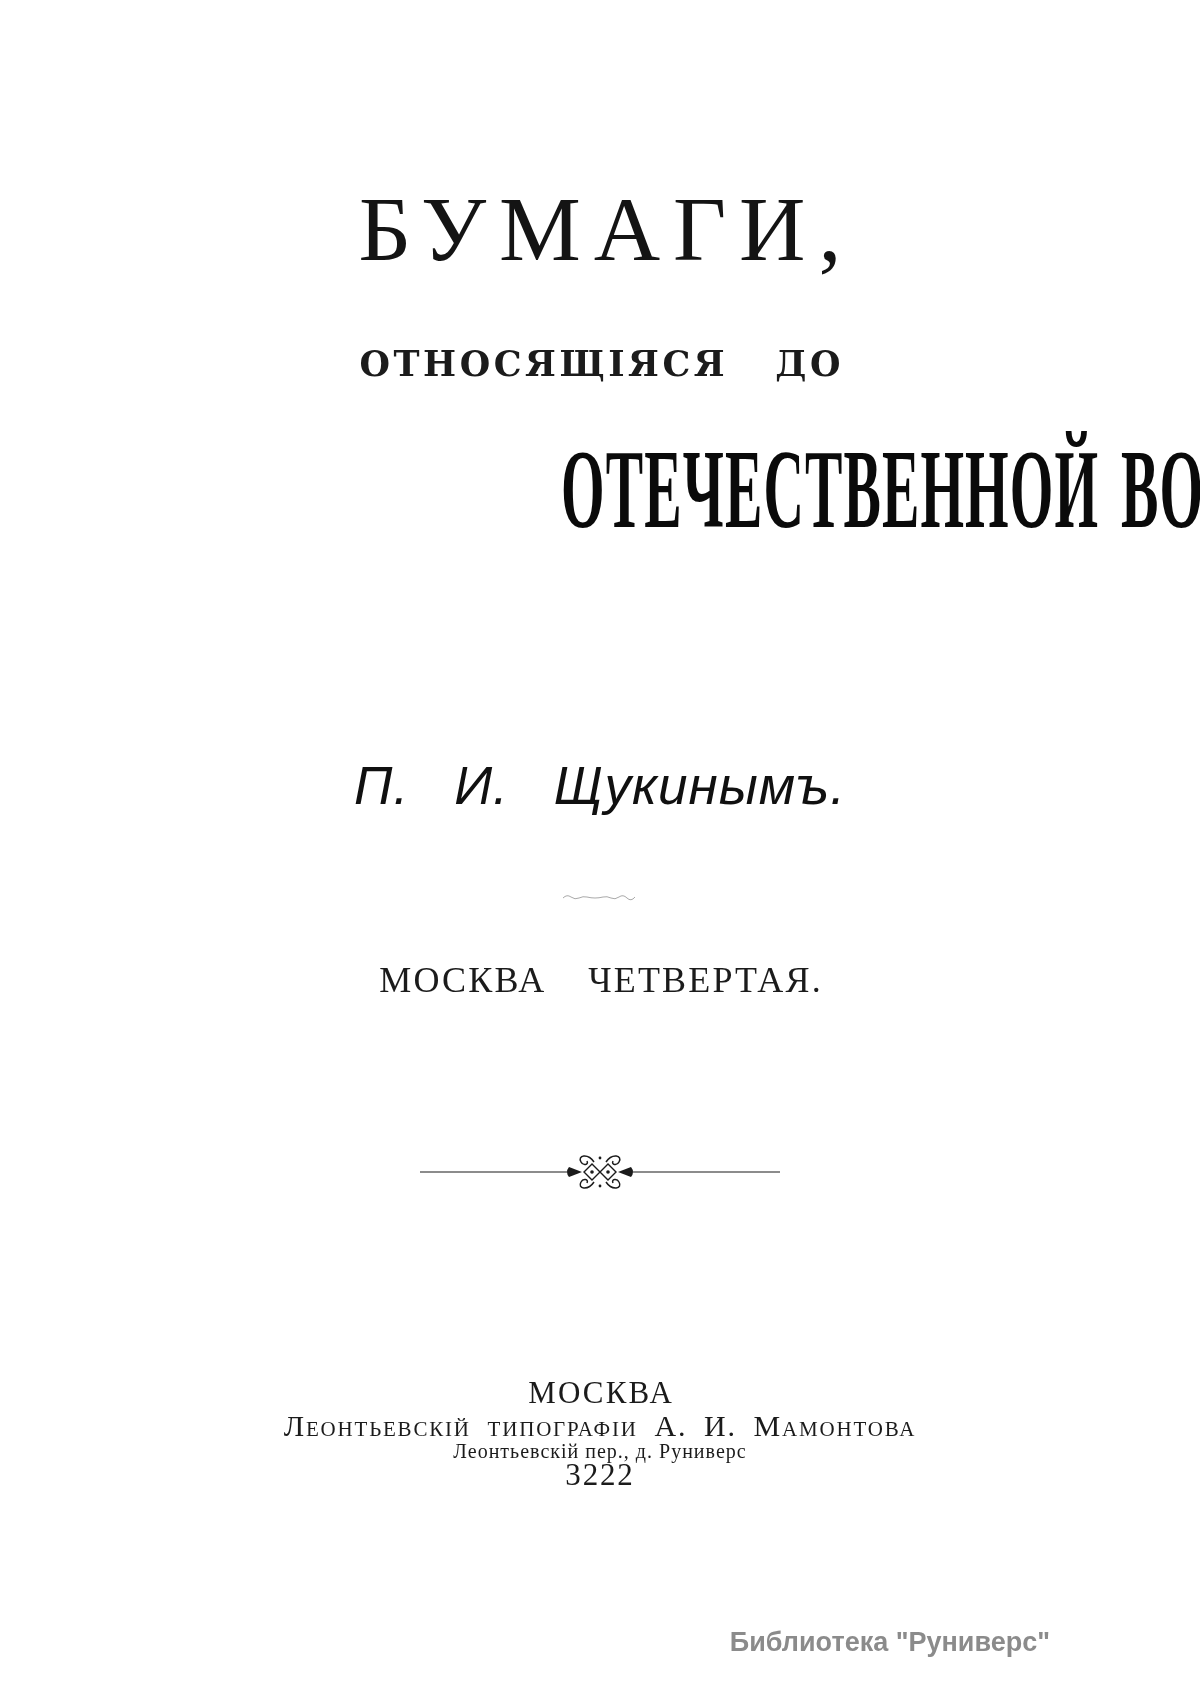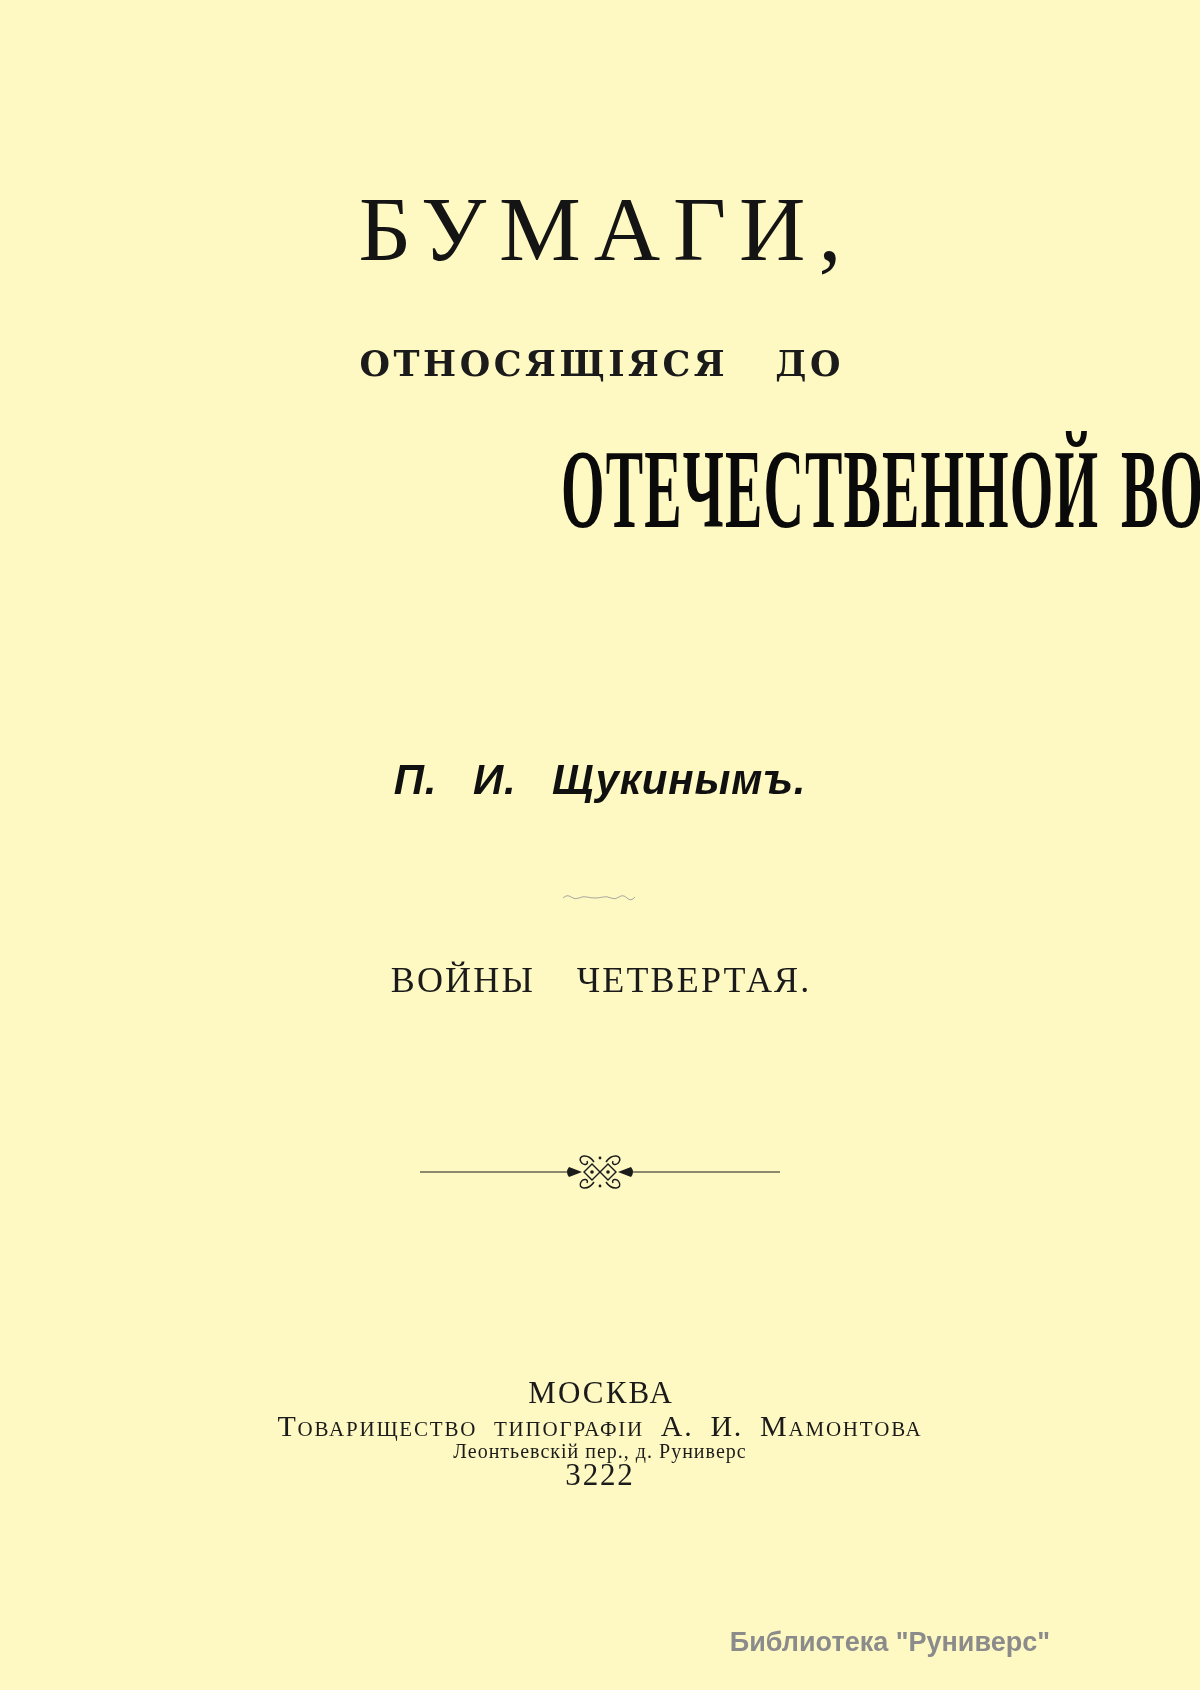--- a/index.html
+++ b/index.html
@@ -1,20 +1,20 @@
 <!DOCTYPE html>
 <html><head>
 <meta charset="utf-8">
 <style>
   html,body{margin:0;padding:0;background:#e8e8e8;}
   .page{
     position:relative;
     width:1200px;height:1690px;
     margin:0 auto;
-    background:#fef9c3;
+    background:#ffffff;
     overflow:hidden;
     font-family:"Liberation Serif", serif;
     color:#1b1b1b;
   }
   .line{
     position:absolute;left:0;width:100%;
     text-align:center;white-space:nowrap;line-height:1;
   }
   
   .t-main{
@@ -51,22 +51,22 @@
     top:678px;
     font-family:"DejaVu Serif", serif;
     font-size:27px;
     letter-spacing:.3em;text-indent:.3em;
     word-spacing:.45em;
   }
   
   .t-pub{
     top:759px;
     font-family:"Liberation Sans", sans-serif;
-    font-style:italic;font-weight:bold;
-    font-size:42px;
+    font-style:italic;font-weight:normal;
+    font-size:53px;
     letter-spacing:.02em;
     word-spacing:.55em;
     color:#101010;
   }
   .squiggle{
     position:absolute;top:889px;left:50%;
     transform:translateX(-50%);
   }
   
   .t-part{
@@ -127,21 +127,21 @@
 
 
   <div class="line t-pub">П. И. Щукинымъ.</div>
 
   <span class="squiggle">
     <svg width="78" height="10" viewBox="0 0 78 10">
       <path d="M2,5 q4,-4 8,-1 t8,1 t8,-1 t8,1 t8,-1 t8,1 t8,-1 t8,1 t8,-1" fill="none" stroke="#9a9a9a" stroke-width="1" opacity="0.85"></path>
     </svg>
   </span>
 
-  <div class="line t-part">ВОЙНЫ ЧЕТВЕРТАЯ.</div>
+  <div class="line t-part">МОСКВА ЧЕТВЕРТАЯ.</div>
 
   <span class="ornament">
     <svg width="360" height="44" viewBox="0 0 360 44">
       <g stroke="#1b1b1b" fill="none" stroke-width="1.1">
         <line x1="0" y1="22" x2="147" y2="22"></line>
         <line x1="213" y1="22" x2="360" y2="22"></line>
       </g>
 
       <path d="M162,22 L149,17 Q145,22 149,27 Z" fill="#1b1b1b"></path>
       <path d="M198,22 L211,17 Q215,22 211,27 Z" fill="#1b1b1b"></path>
@@ -158,19 +158,19 @@
         <path d="M186,12 C192,3 203,5 199,12 C197,16 191,15 193,11"></path>
         <path d="M174,32 C168,41 157,39 161,32 C163,28 169,29 167,33"></path>
         <path d="M186,32 C192,41 203,39 199,32 C197,28 191,29 193,33"></path>
       </g>
       <circle cx="180" cy="8" r="1.4" fill="#1b1b1b"></circle>
       <circle cx="180" cy="36" r="1.4" fill="#1b1b1b"></circle>
     </svg>
   </span>
 
   <div class="line t-city">МОСКВА</div>
-  <div class="line t-printer">Товарищество типографіи А. И. Мамонтова</div>
+  <div class="line t-printer">Леонтьевскій типографіи А. И. Мамонтова</div>
   <div class="line t-addr">Леонтьевскій пер., д. Руниверс</div>
   <div class="line t-year">3222</div>
 
   <div class="watermark">Библиотека "Руниверс"</div>
 
 </div>
 
 </body></html>

